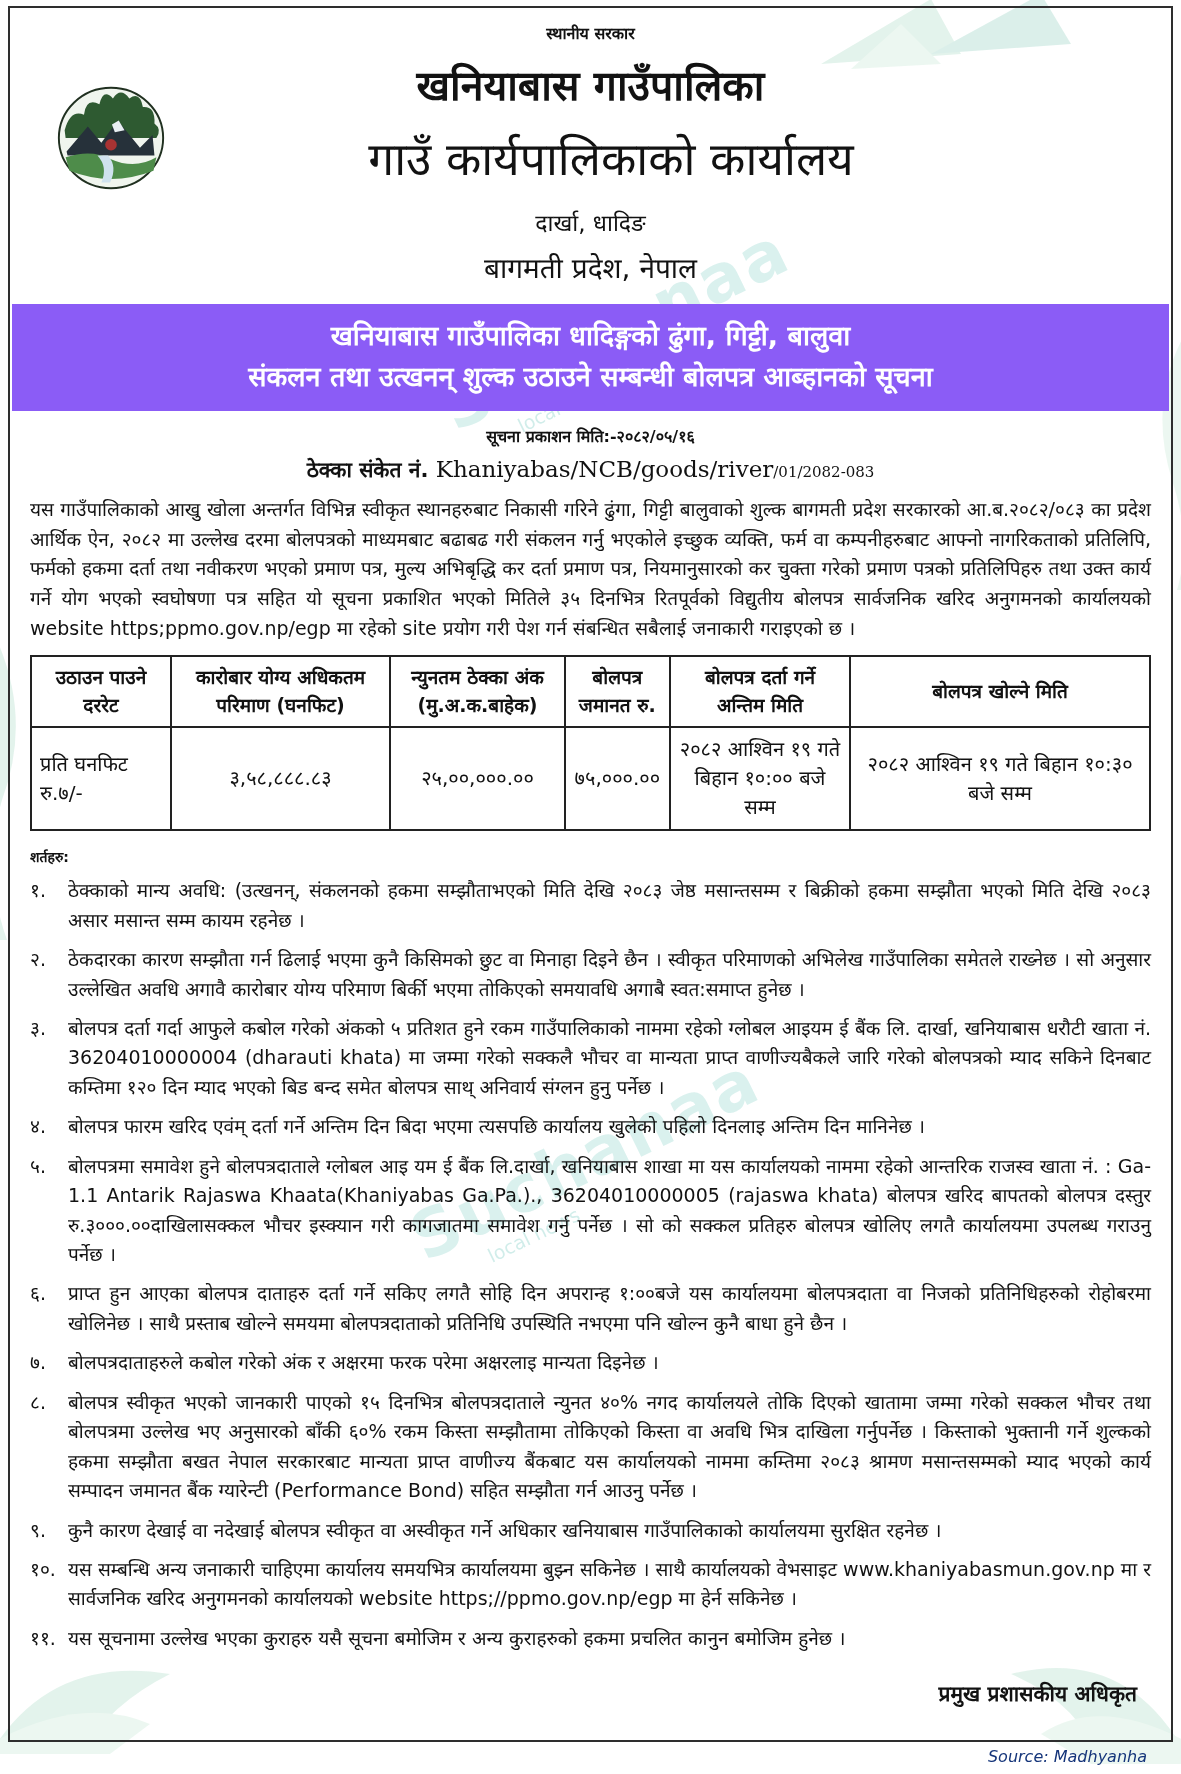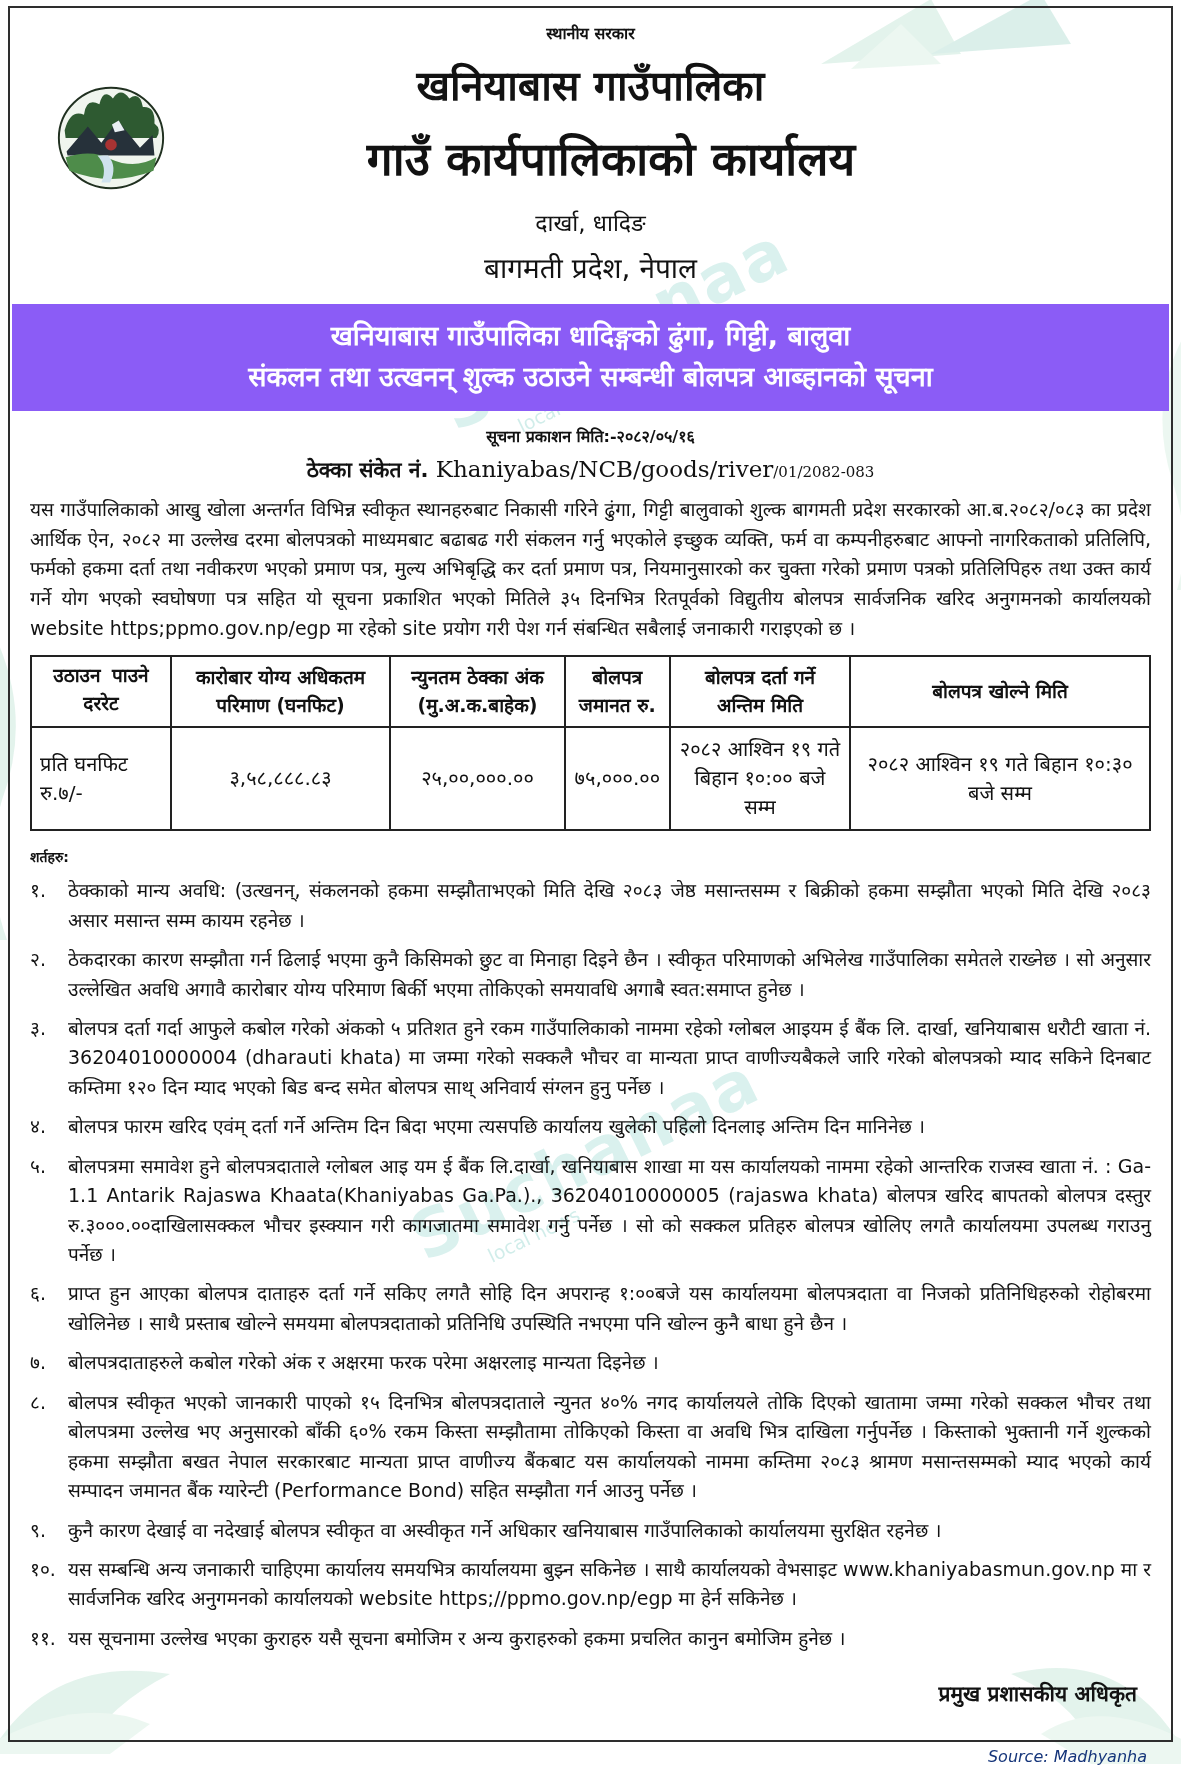--- a/index.html
+++ b/index.html
@@ -24,21 +24,21 @@
     pointer-events: none;
     z-index: 3;
   }
   .content { position: relative; z-index: 2; padding-top: 16px; }
 
   
   .hdr { text-align: center; position: relative; }
   .logo { position: absolute; left: 52px; top: 60px; width: 118px; height: 112px; }
   .hdr-gov   { font-size: 16px; font-weight: bold; margin-top: 6px; }
   .hdr-muni  { font-size: 41px; font-weight: bold; margin-top: 12px; }
-  .hdr-office{ font-size: 46px; font-weight: bold; margin-top: 14px; padding-left: 41px; }
+  .hdr-office{ font-size: 46px; font-weight: normal; margin-top: 14px; padding-left: 41px; }
   .hdr-addr  { font-size: 23px; margin-top: 18px; }
   .hdr-prov  { font-size: 28px; margin-top: 10px; }
 
   
   .banner {
     background: #8b5cf6; color: #ffffff;
     margin: 18px 12px 0 12px;
     padding: 12px 8px 14px 8px;
     text-align: center;
   }
@@ -67,21 +67,21 @@
   }
   .notice-table th, .notice-table td {
     border: 2px solid #222222;
     padding: 7px 8px;
     text-align: center;
     vertical-align: middle;
   }
   .notice-table th { font-size: 19px; font-weight: bold; line-height: 1.45; }
   .notice-table td { font-size: 20px; line-height: 1.45; }
   .notice-table td:first-child { text-align: left; }
-  .notice-table th:nth-child(1) { width: 12.5%; font-family: Liberation Mono, monospace; }
+  .notice-table th:nth-child(1) { width: 12.5%; }
   .notice-table th:nth-child(2) { width: 19.6%; }
   .notice-table th:nth-child(3) { width: 15.6%; }
   .notice-table th:nth-child(4) { width: 9.4%; }
   .notice-table th:nth-child(5) { width: 16.1%; }
   .notice-table th:nth-child(6) { width: 26.8%; }
 
   
   .cond-title { font-size: 14px; font-weight: bold; margin-top: 16px; }
   .conditions { margin-top: 4px; }
   .cond-item {

